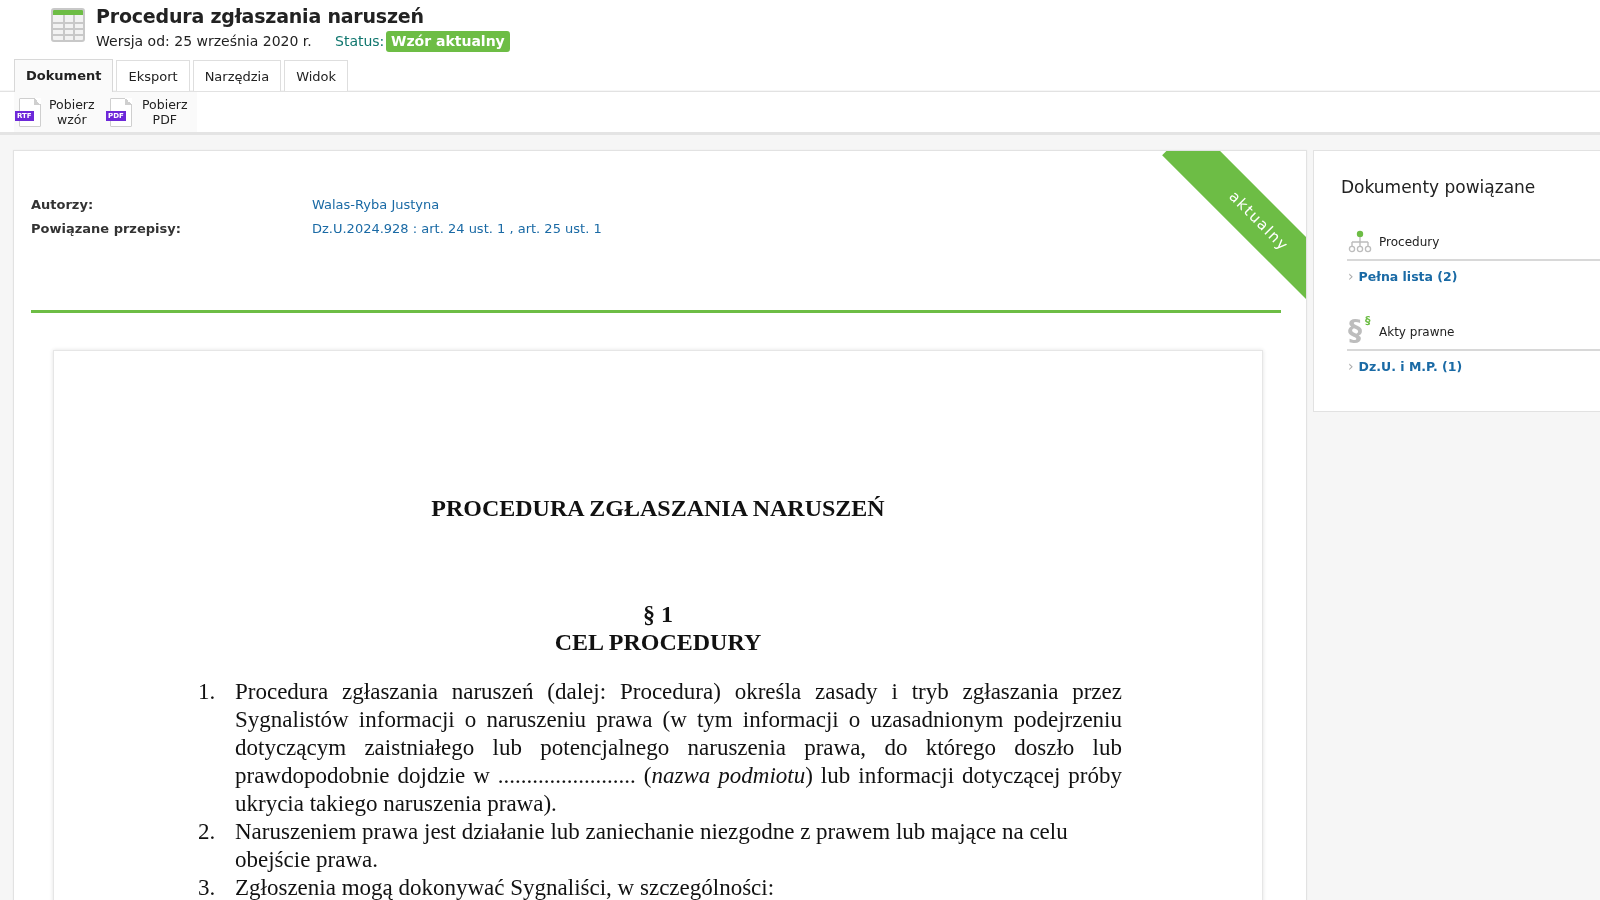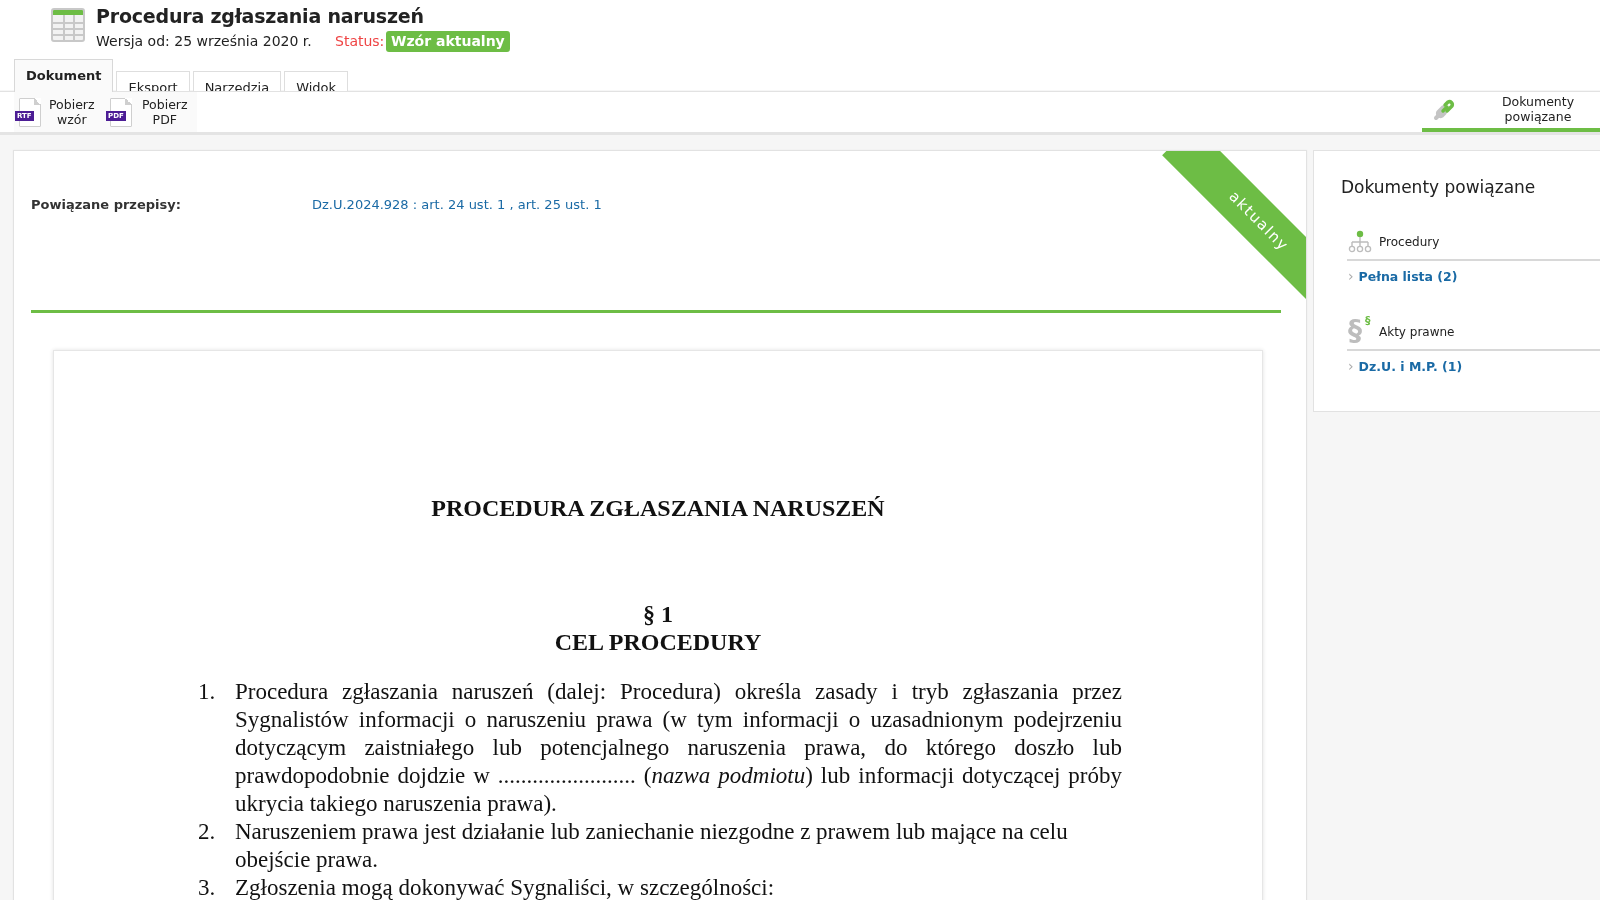--- a/index.html
+++ b/index.html
@@ -26,32 +26,32 @@
     .doc-icon .vl { position: absolute; top: 5px; bottom: 0; width: 1.5px; background: #c8c8c8; }
 
     .title {
       position: absolute; left: 96px; top: 5px;
       font-size: 19px; font-weight: bold; color: #222; letter-spacing: -0.2px;
     }
     .version {
       position: absolute; left: 96px; top: 33px; font-size: 14px; color: #222;
     }
     .status-label {
-      position: absolute; left: 335px; top: 33px; font-size: 14px; color: #ef4444;
+      position: absolute; left: 335px; top: 33px; font-size: 14px; color: #0f766e;
     }
     .status-badge {
       position: absolute; left: 386px; top: 31px; height: 21px; padding: 0 5px;
       background: #6dbd45; color: #fff; font-size: 14px; font-weight: bold;
       border-radius: 3px; line-height: 21px;
     }
 
     
     .tabs { position: absolute; left: 14px; top: 59px; height: 32px; display: flex; }
     .tab {
-      height: 31px; margin-top: 12px; padding: 0 11px; margin-right: 3px;
+      height: 31px; margin-top: 1px; padding: 0 11px; margin-right: 3px;
       border: 1px solid #dedede; border-bottom: none; background: #fff;
       font-size: 13px; color: #222; line-height: 31px; cursor: pointer;
     }
     .tab.active {
       height: 33px; margin-top: 0; background: #fafafa; font-weight: bold;
       border-color: #d8d8d8; position: relative; z-index: 2;
     }
     .tabs-line {
       position: absolute; left: 0; top: 91px; width: 1600px; height: 1px; background: #e2e2e2;
     }
@@ -73,21 +73,21 @@
     .file-icon .sheet {
       position: absolute; left: 4px; top: 0; width: 22px; height: 29px;
       background: #fff; border: 1.5px solid #cfcfcf; border-radius: 1px;
     }
     .file-icon .fold {
       position: absolute; right: 0; top: 0; width: 7px; height: 7px;
       background: linear-gradient(225deg, #fff 50%, #cfcfcf 50%);
     }
     .file-icon .tag {
       position: absolute; left: 0; top: 13px; height: 10px; padding: 0 2px;
-      background: #4c1d95; color: #fff; font-size: 7px; line-height: 10px; font-weight: bold;
+      background: #6d28d9; color: #fff; font-size: 7px; line-height: 10px; font-weight: bold;
     }
     .tb-label {
       font-size: 12.5px; color: #222; text-align: center; line-height: 15px; margin-left: 8px;
     }
 
     .related-btn {
       position: absolute; right: 0; top: 0; width: 178px; height: 40px;
       border-bottom: 4px solid #6dbd45; cursor: pointer;
     }
     .related-btn .label {
@@ -225,40 +225,32 @@
       <div class="sheet"></div>
         <div class="fold"></div>
       <div class="tag">PDF</div>
     </div>
     <div class="tb-label" style="margin-left:10px">
       <div>Pobierz</div>
       <div>PDF</div>
     </div>
   </div>
 
-  <div class="related-btn">
-    <svg class="link-icon" viewBox="0 0 26 26">
-      <path d="M9 17 L4 22" stroke="#c4c4c4" stroke-width="4" stroke-linecap="round" fill="none"></path>
-      <path d="M11 11 L6 16 A3 3 0 0 0 10 20 L13 17" stroke="#c4c4c4" stroke-width="3.5" fill="none" stroke-linecap="round"></path>
-      <path d="M15 15 L20 10 A3 3 0 0 0 16 6 L13 9" stroke="#6dbd45" stroke-width="3.5" fill="none" stroke-linecap="round"></path>
-      <path d="M11 15 L15 11" stroke="#6dbd45" stroke-width="3.5" stroke-linecap="round"></path>
-    </svg>
-    <div class="label">
-      <div>Dokumenty</div>
-      <div>powiązane</div>
-    </div>
-  </div>
 </div>
 
 <div class="main-panel">
   <div class="ribbon-wrap">
     <div class="ribbon">aktualny</div>
   </div>
 
   <div class="meta">
+    <div class="meta-row">
+      <div class="meta-label">Autorzy:</div>
+      <div class="meta-value"><a class="link">Walas-Ryba Justyna</a></div>
+    </div>
     <div class="meta-row">
       <div class="meta-label">Powiązane przepisy:</div>
       <div class="meta-value">
         <a class="link">Dz.U.2024.928 : art. 24 ust. 1</a><span class="link"> , </span><a class="link">art. 25 ust. 1</a>
       </div>
     </div>
   </div>
 
   <div class="green-rule"></div>
 

